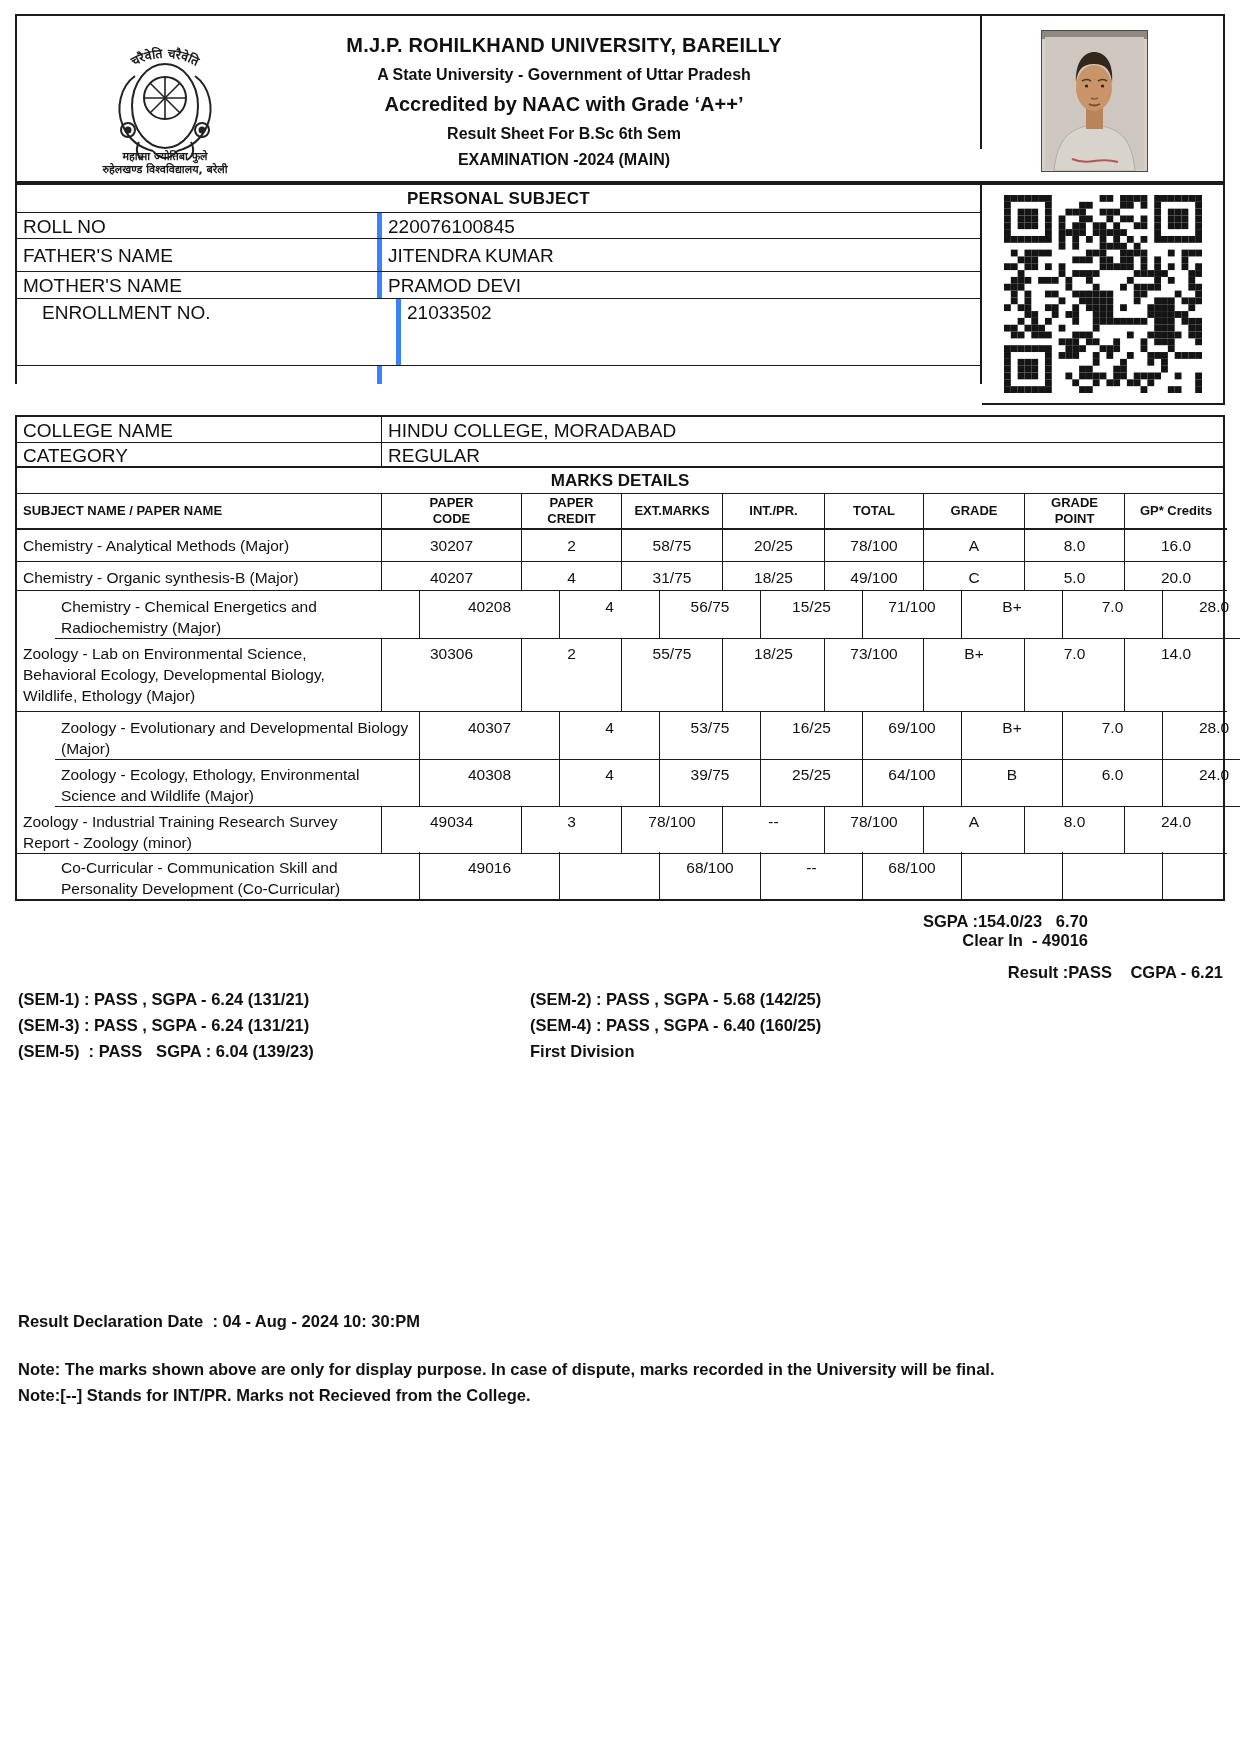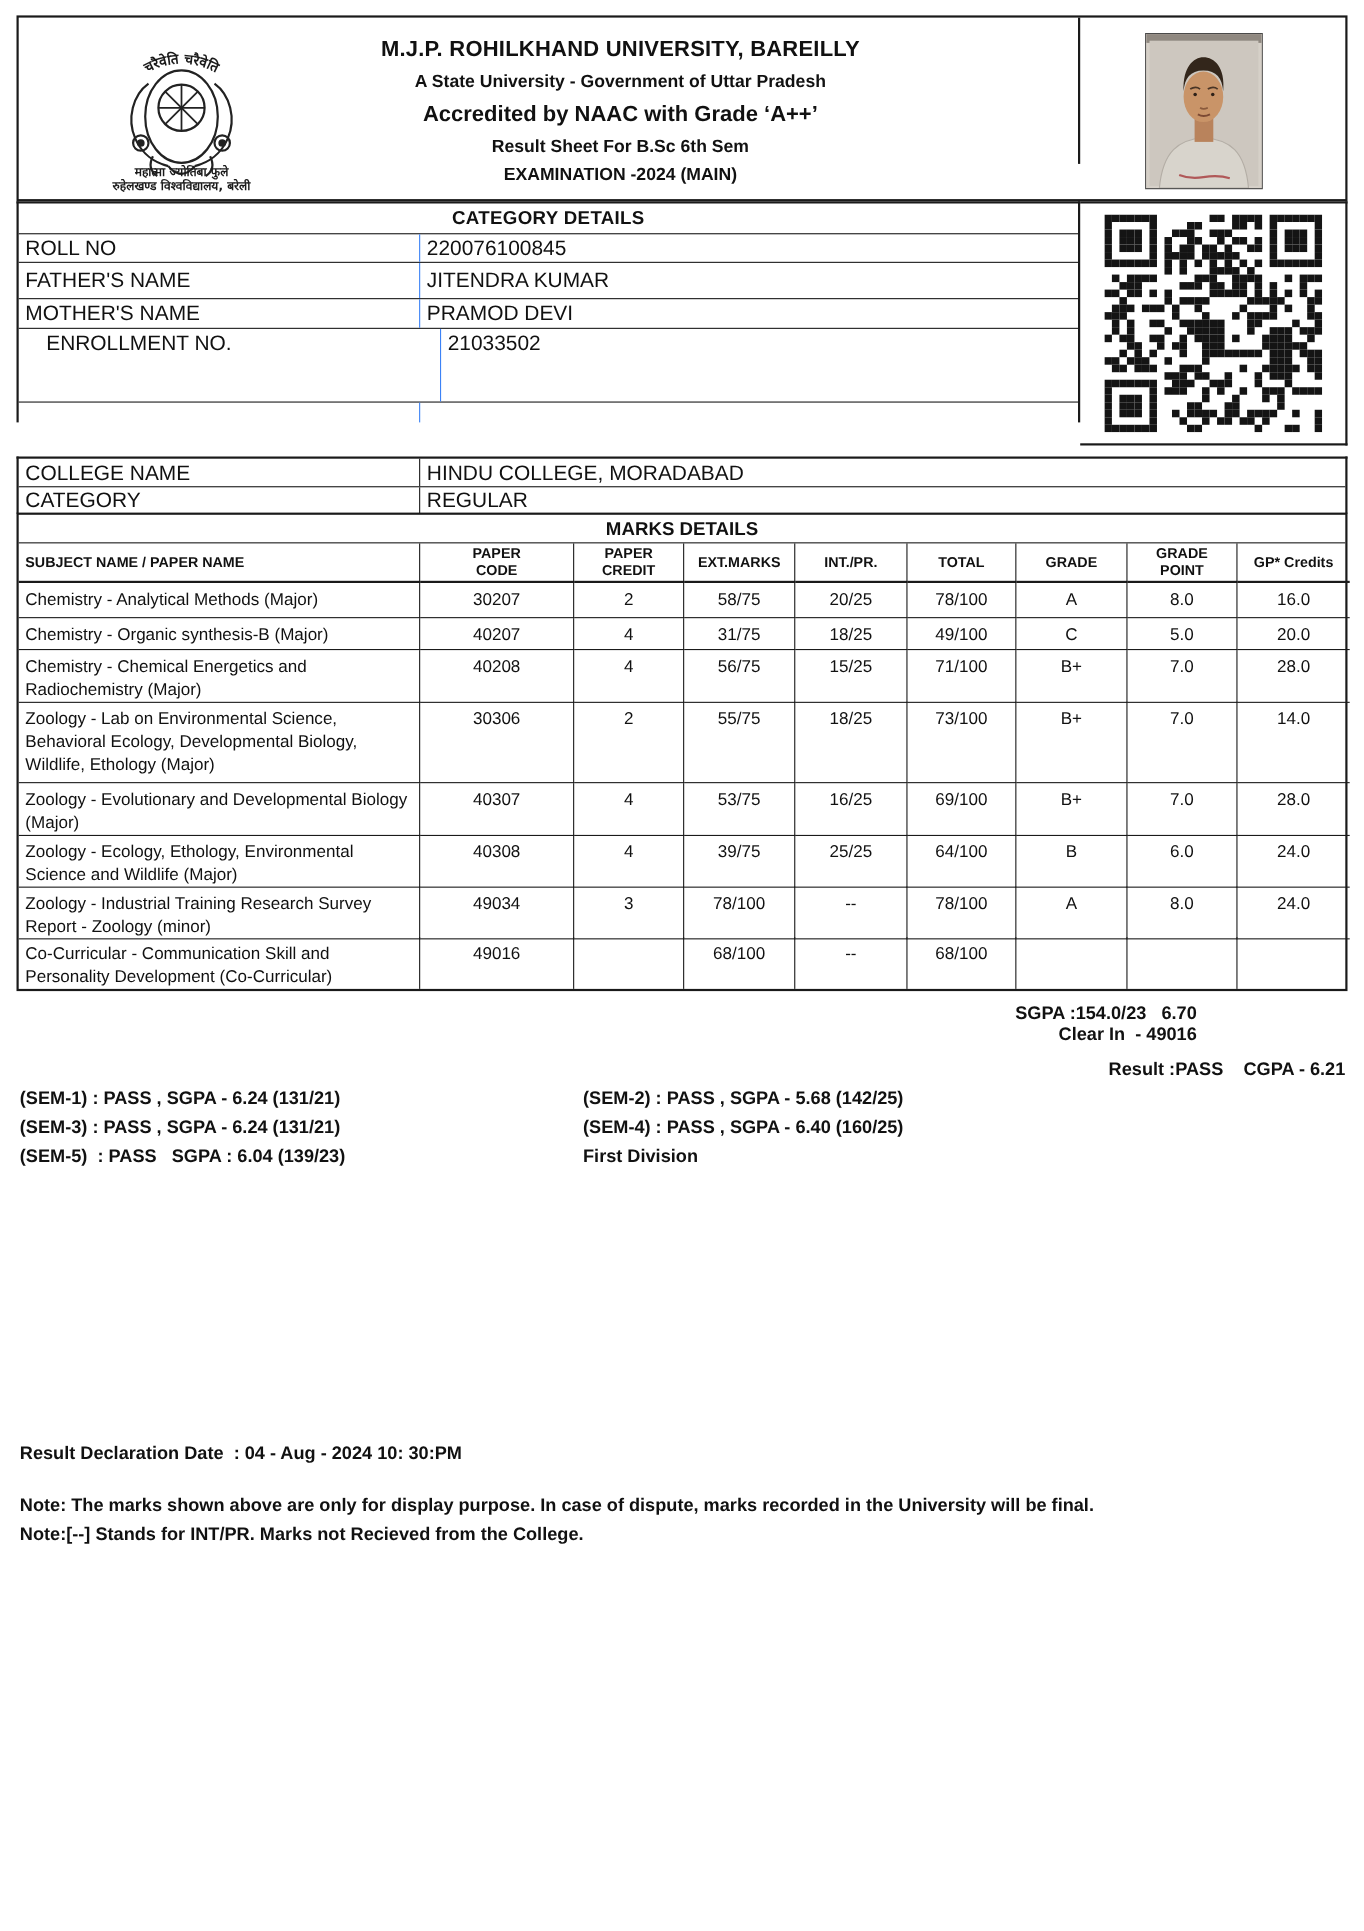--- a/index.html
+++ b/index.html
@@ -21,21 +21,21 @@
   .t-sub3  { font-size:16px; font-weight:bold; margin-top:9px; }
   .t-sub4  { font-size:16px; font-weight:bold; margin-top:8px; }
   .logo-wrap { position:absolute; left:48px; top:8px; width:200px; height:152px; }
   .photo-wrap { position:absolute; right:75px; top:14px; width:107px; height:142px; border:1px solid #4a4a4a; background:#d8d2ca; }
   
   .pd-left { position:absolute; left:15px; top:183px; width:967px; border:2px solid #1a1a1a; border-bottom:none; }
   .pd-title-row { height:28px; border-bottom:1px solid #1a1a1a; display:flex; align-items:center; justify-content:center;
                   font-weight:bold; font-size:17px; letter-spacing:0.3px; }
   .pd-row { display:grid; grid-template-columns:365px 1fr; }
   .pd-row > div { padding:2px 6px 0 6px; font-size:19px; display:flex; align-items:center; }
-  .pd-row .lab { border-right:1px solid #3b82f6; }
+  .pd-row .lab { border-right:5px solid #3b82f6; }
   .r-b1 { border-bottom:1px solid #1a1a1a; }
   .row-h26 { height:26px; } .row-h33 { height:33px; } .row-h27 { height:27px; }
   .row-h67 { height:67px;padding-left:19px; } .row-h67 > div { align-items:flex-start; padding-top:3px; }
   .row-h18 { height:18px; }
   .qr-cell { position:absolute; left:982px; top:183px; width:243px; height:222px; border:2px solid #1a1a1a; border-left:none;
              display:flex; align-items:center; justify-content:center; }
   .pd-full { position:absolute; left:15px; top:415px; width:1210px; border:2px solid #1a1a1a; border-bottom:none; }
   .pd-full .pd-row .lab { border-right:1px solid #1a1a1a; }
   .row-h24 { height:24px; }
   
@@ -45,21 +45,21 @@
   .mrow { display:grid; grid-template-columns:365px 140px 100px 101px 102px 99px 101px 100px 102px; }
   .mrow > div { border-right:1px solid #1a1a1a; border-bottom:1px solid #1a1a1a; }
   .mrow > div:last-child { border-right:none; }
   .mrow.last > div { border-bottom:none; }
   .mhead { height:36px; }
   .mhead > div { font-weight:bold; font-size:13px; line-height:1.2; display:flex; align-items:center; justify-content:center;
                  text-align:center; white-space:pre-line; border-bottom:2px solid #1a1a1a; }
   .mhead > div:first-child { justify-content:flex-start; padding-left:6px; text-align:left; }
   .mdata > div { font-size:15.5px; line-height:21px; padding-top:5px; text-align:center; }
   .mdata > div.subj { text-align:left; padding:5px 8px 0 6px; }
-  .h32{height:32px;} .h29{height:29px;} .h47{height:47px;} .h74{height:74px;} .h46{height:46px;}
+  .h32{height:32px;} .h29{height:29px;} .h47{height:47px;padding-left:38px;} .h74{height:74px;} .h46{height:46px;}
   
   .abs { position:absolute; font-weight:bold; }
   .sgpa-line   { top:912px; right:152px; font-size:16.5px; }
   .clear-line  { top:931px; right:152px; font-size:16.5px; }
   .result-line { top:963px; right:17px;  font-size:16.5px; }
   .sem { font-size:16.5px; }
   .sem-l { left:18px; }  .sem-r { left:530px; }
   .sem-y1 { top:990px; } .sem-y2 { top:1016px; } .sem-y3 { top:1042px;text-align:right; }
   .decl  { left:18px; top:1312px; font-size:16.5px; }
   .note1 { left:18px; top:1360px; font-size:16.5px; }
@@ -128,21 +128,21 @@
           <circle cx="44.5" cy="55" r="1.6" fill="#2e2118"></circle>
           <circle cx="60.5" cy="55" r="1.6" fill="#2e2118"></circle>
           <path d="M49,67 q3,2 7,0" stroke="#8a5a3c" stroke-width="1.6" fill="none"></path>
           <path d="M47,73 q5,3 11,0" stroke="#7c4a34" stroke-width="1.8" fill="none"></path>
         </svg>
       </div>
     </div>
   </div>
 
   <div class="pd-left">
-    <div class="pd-title-row">CATEGORY DETAILS</div>
+    <div class="pd-title-row">PERSONAL SUBJECT</div>
     <div class="pd-row row-h26 r-b1">
       <div class="lab">ROLL NO</div>
       <div>220076100845</div>
     </div>
     <div class="pd-row row-h33 r-b1">
       <div class="lab">FATHER'S NAME</div>
       <div>JITENDRA KUMAR</div>
     </div>
     <div class="pd-row row-h27 r-b1">
       <div class="lab">MOTHER'S NAME</div>

